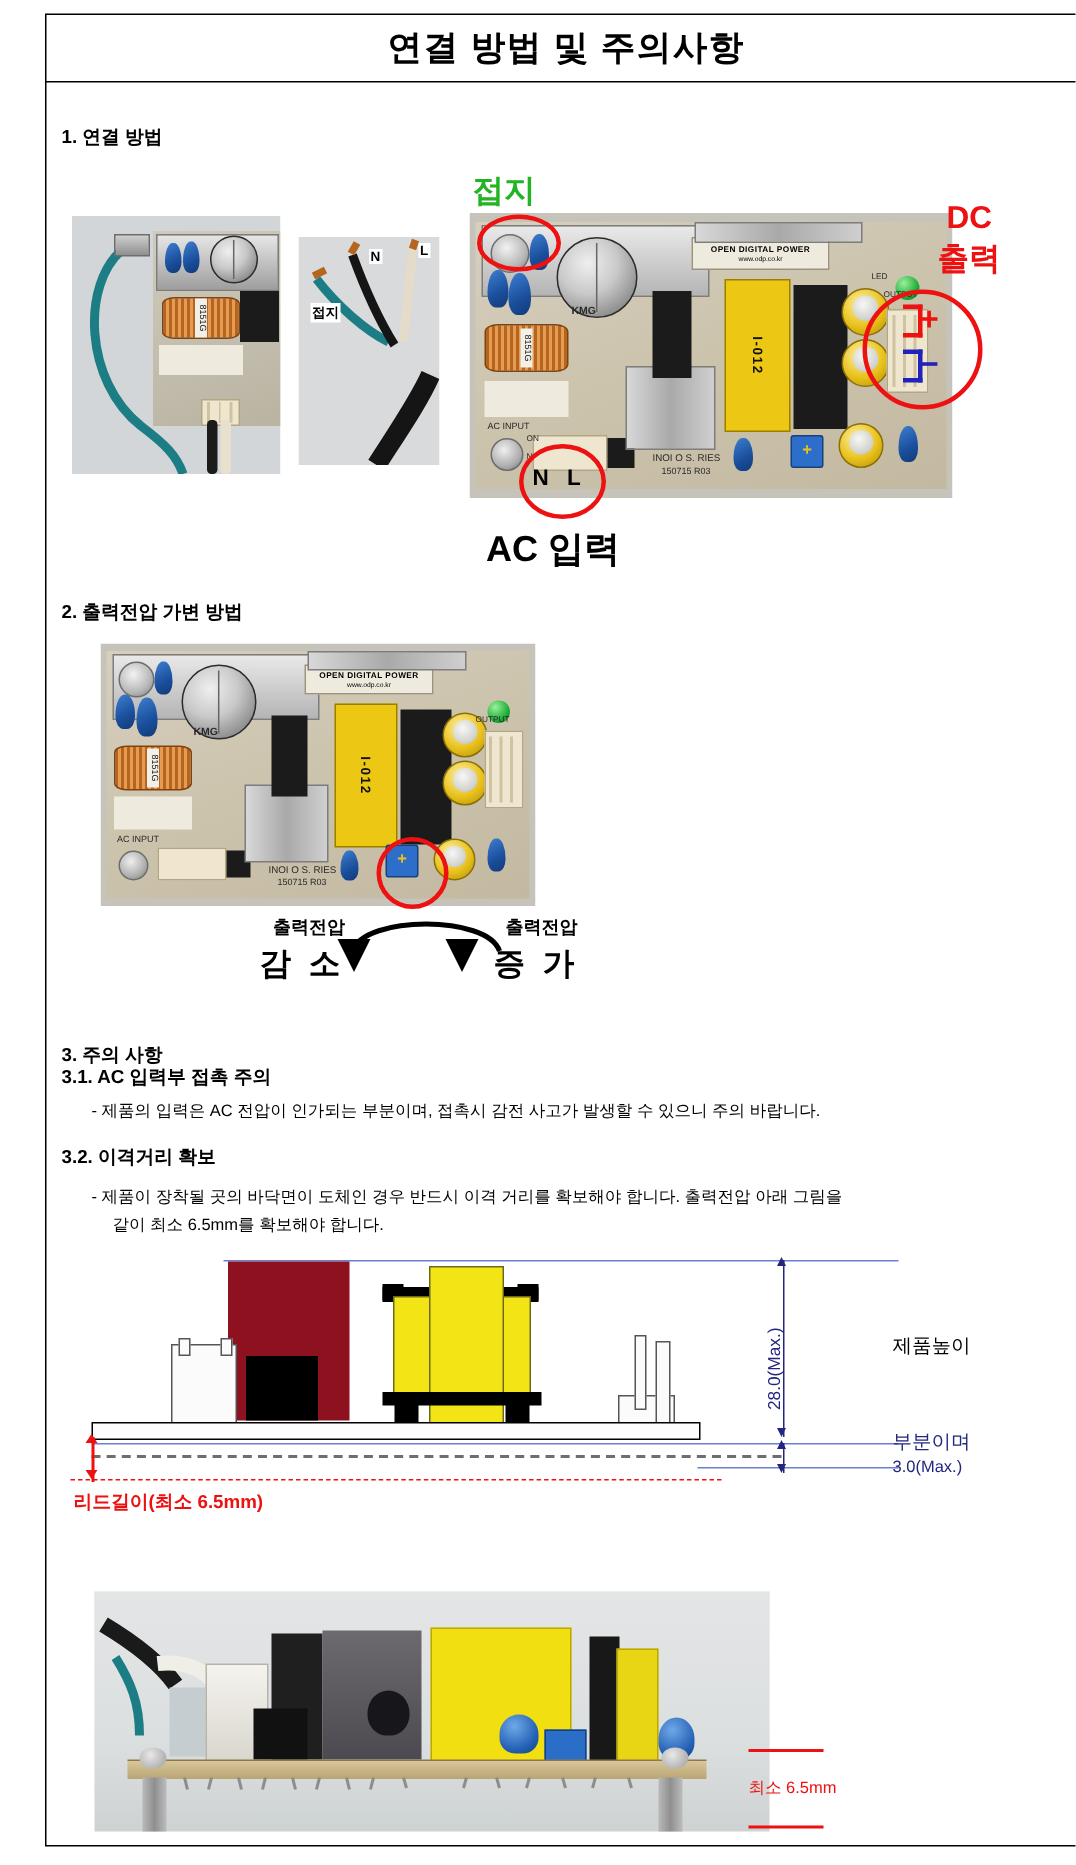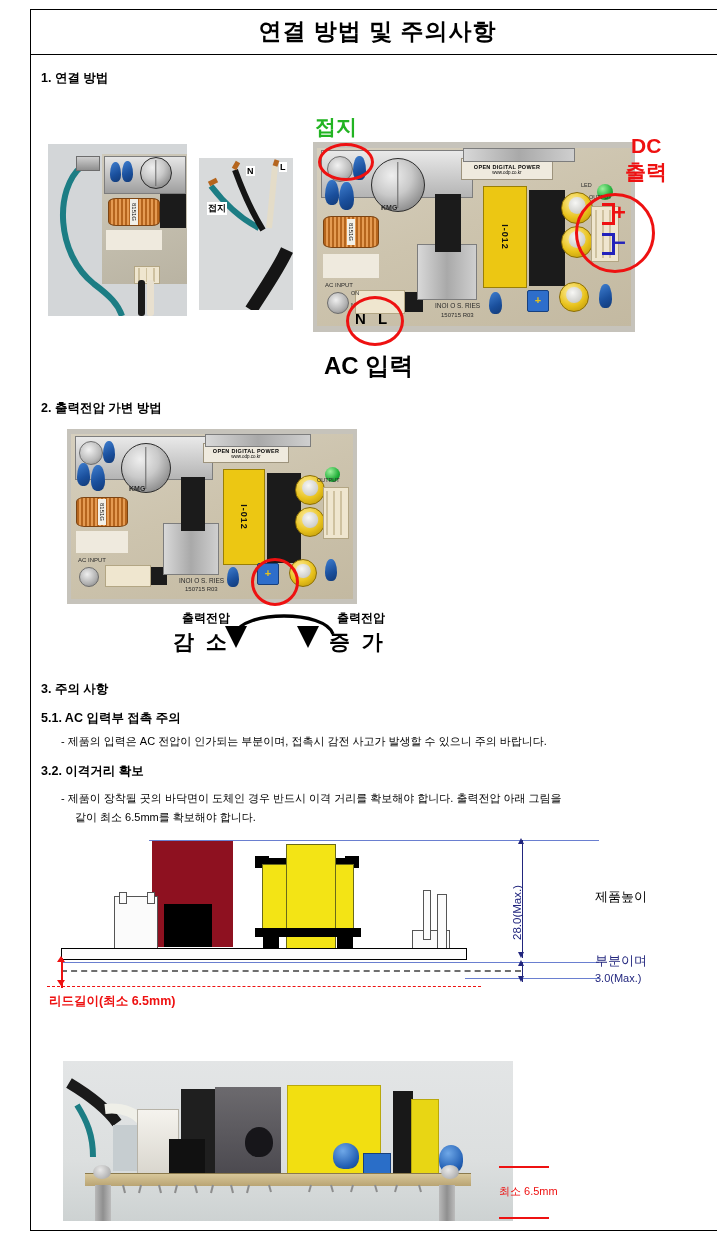--- a/index.html
+++ b/index.html
@@ -81,21 +81,21 @@
 <body>
 
 <div class="page">
 
   <div class="frame"></div>
 
   <div class="titlebar">
     <div class="title">연결 방법 및 주의사항</div>
   </div>
 
-  <div class="sec-h" style="left:22px;top:70px;">1. 연결 방법</div>
+  <div class="sec-h" style="left:22px;top:83px;">1. 연결 방법</div>
 
   <div class="photo" style="left:29px;top:144px;width:139px;height:172px;">
     <div class="pcb" style="background:#d3d6d8;"></div>
 
     <svg style="position:absolute;left:0;top:0;" width="139" height="172">
       <path d="M34 22 C6 45, 8 110, 46 140 C62 152, 70 160, 74 172" stroke="#1c7d84" stroke-width="6" fill="none"></path>
     </svg>
     <div style="position:absolute;left:28px;top:12px;width:22px;height:13px;background:linear-gradient(180deg,#cfcfcf,#8f8f8f);border:1px solid #6d6d6d;"></div>
     <div class="board" style="left:54px;top:10px;width:85px;height:130px;background:linear-gradient(160deg,#cfcabb,#b9b3a2);"></div>
     <div class="hs" style="left:56px;top:12px;width:80px;height:36px;background:linear-gradient(180deg,#e6e6e6,#9e9e9e);"></div>
@@ -254,22 +254,22 @@
     <path d="M6 28 C14 4, 96 4, 104 28" stroke="#000" stroke-width="3.4" fill="none"></path>
   </svg>
   <div class="tri-dn" style="left:206px;top:626px;"></div>
   <div class="tri-dn" style="left:278px;top:626px;"></div>
 
   <div style="position:absolute;left:163px;top:610px;font-size:12px;font-weight:bold;">출력전압</div>
   <div style="position:absolute;left:154px;top:628px;font-size:21px;font-weight:bold;letter-spacing:3px;">감 소</div>
   <div style="position:absolute;left:318px;top:610px;font-size:12px;font-weight:bold;">출력전압</div>
   <div style="position:absolute;left:310px;top:628px;font-size:21px;font-weight:bold;letter-spacing:3px;">증 가</div>
 
-  <div class="sec-h" style="left:22px;top:681px;">3. 주의 사항</div>
-  <div class="sub-h" style="left:22px;top:710px;">5.1. AC 입력부 접촉 주의</div>
+  <div class="sec-h" style="left:22px;top:695px;">3. 주의 사항</div>
+  <div class="sub-h" style="left:22px;top:710px;">3.1. AC 입력부 접촉 주의</div>
   <div class="body-t" style="left:42px;top:733px;">- 제품의 입력은 AC 전압이 인가되는 부분이며, 접촉시 감전 사고가 발생할 수 있으니 주의 바랍니다.</div>
 
   <div class="sub-h" style="left:22px;top:763px;">3.2. 이격거리 확보</div>
   <div class="body-t" style="left:42px;top:790px;">- 제품이 장착될 곳의 바닥면이 도체인 경우 반드시 이격 거리를 확보해야 합니다. 출력전압 아래 그림을</div>
   <div class="body-t" style="left:56px;top:809px;">같이 최소 6.5mm를 확보해야 합니다.</div>
 
   <div class="diag" style="left:0px;top:830px;width:717px;height:190px;">
 
     <div class="ln-blue" style="left:130px;top:10px;width:450px;"></div>
 

